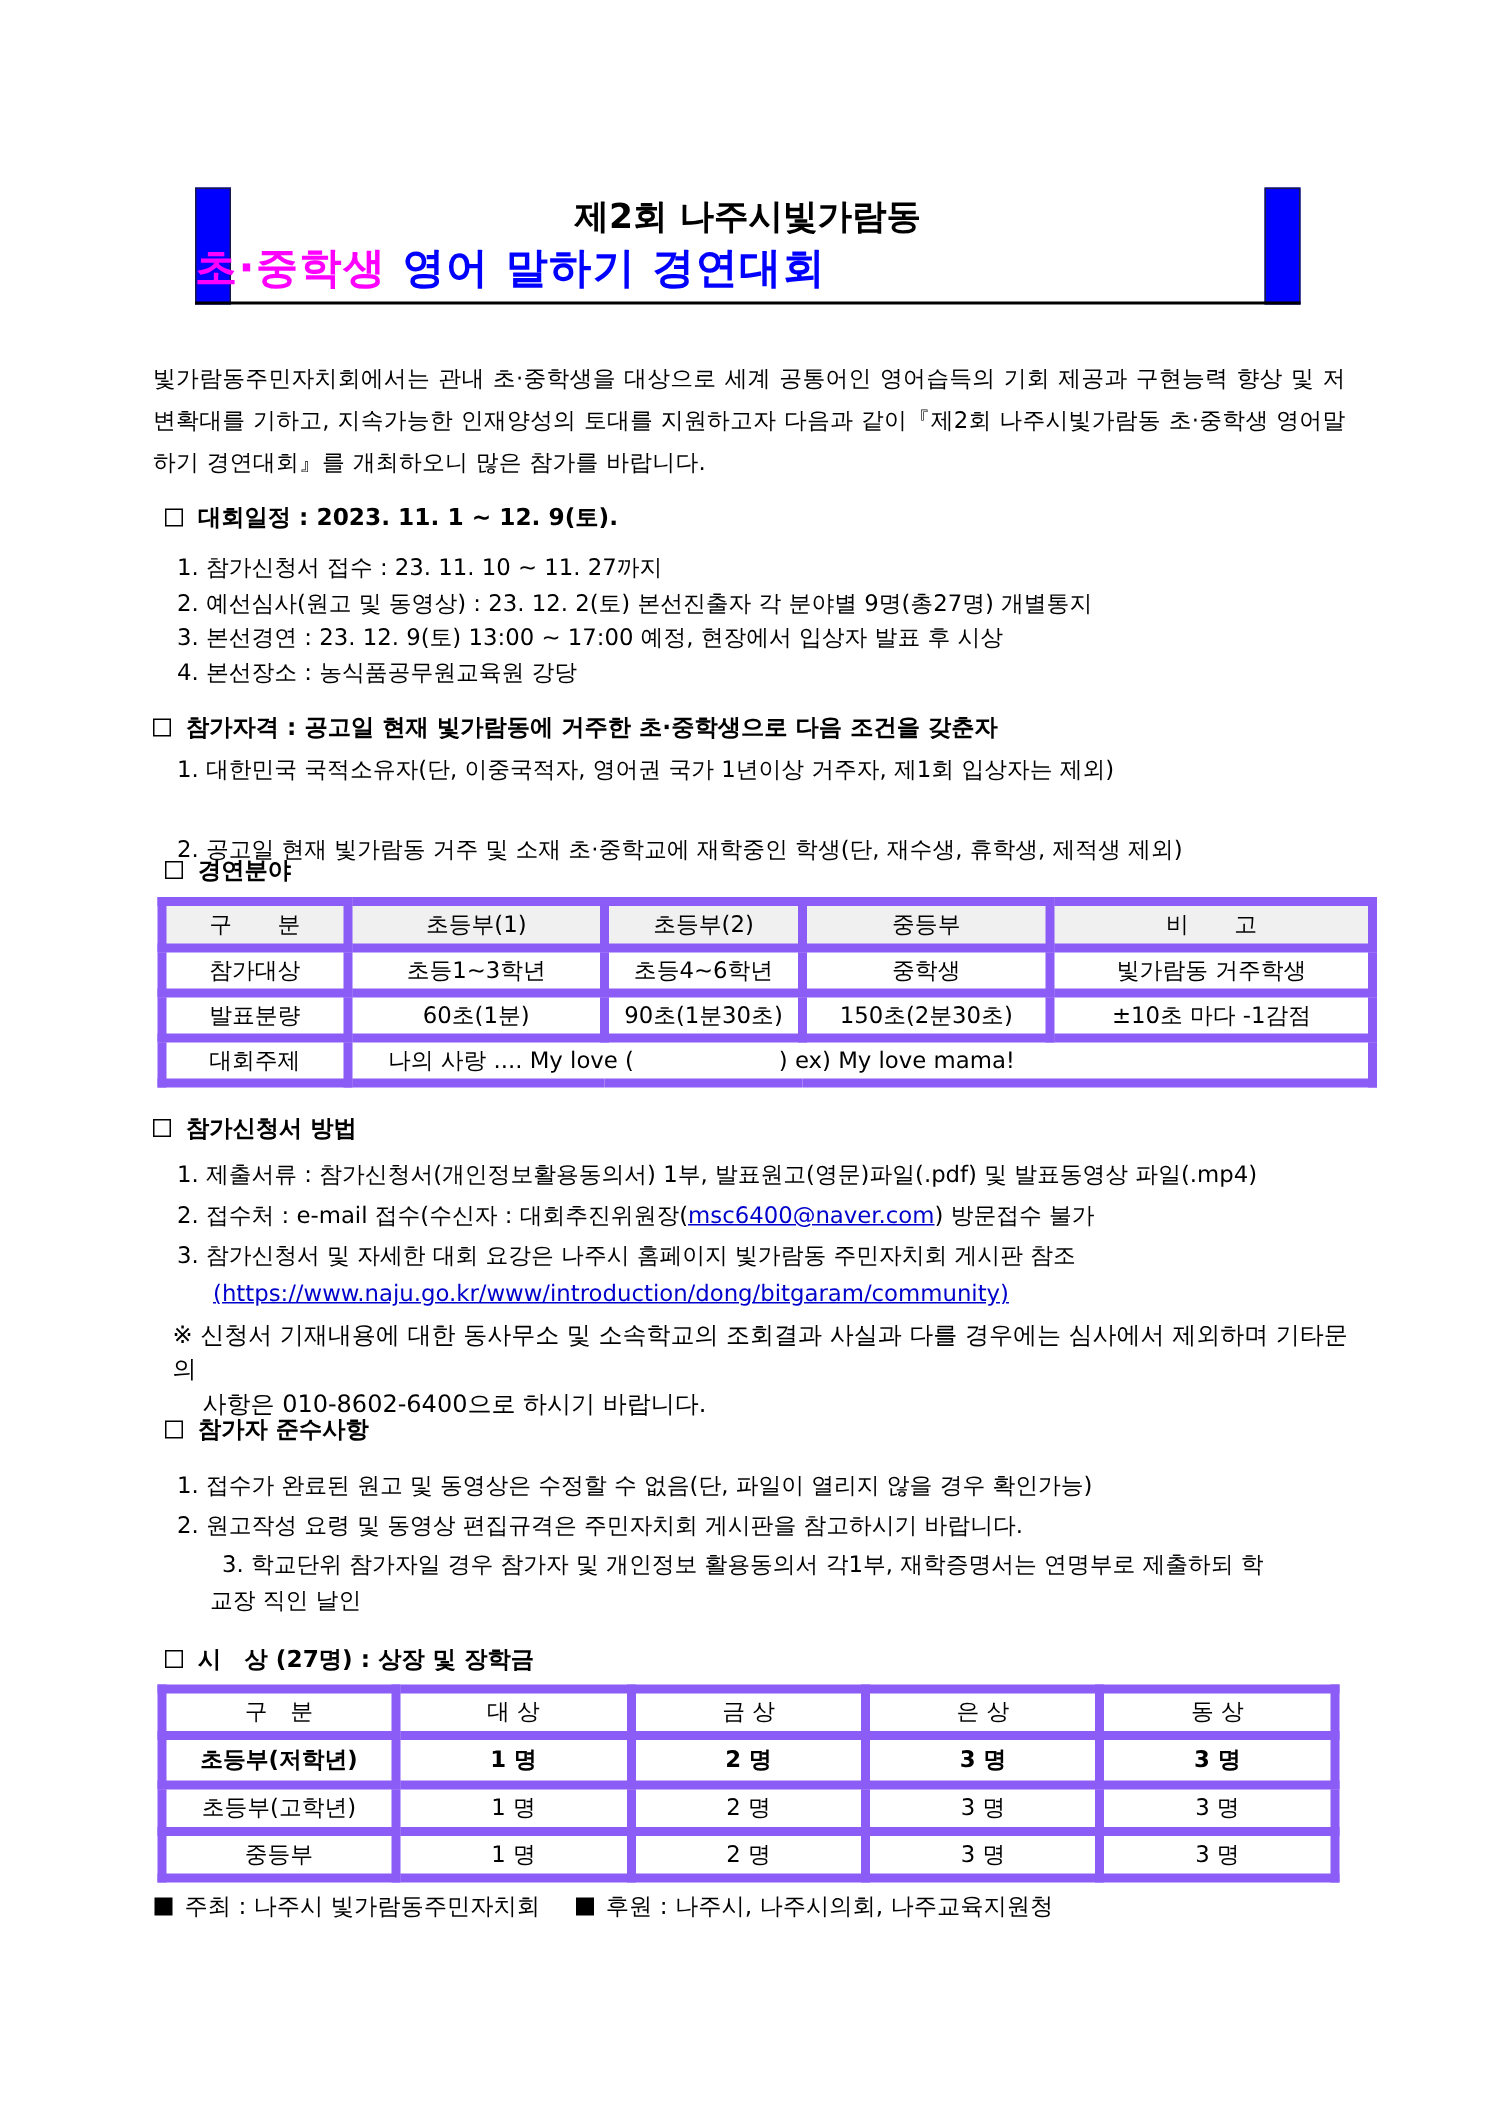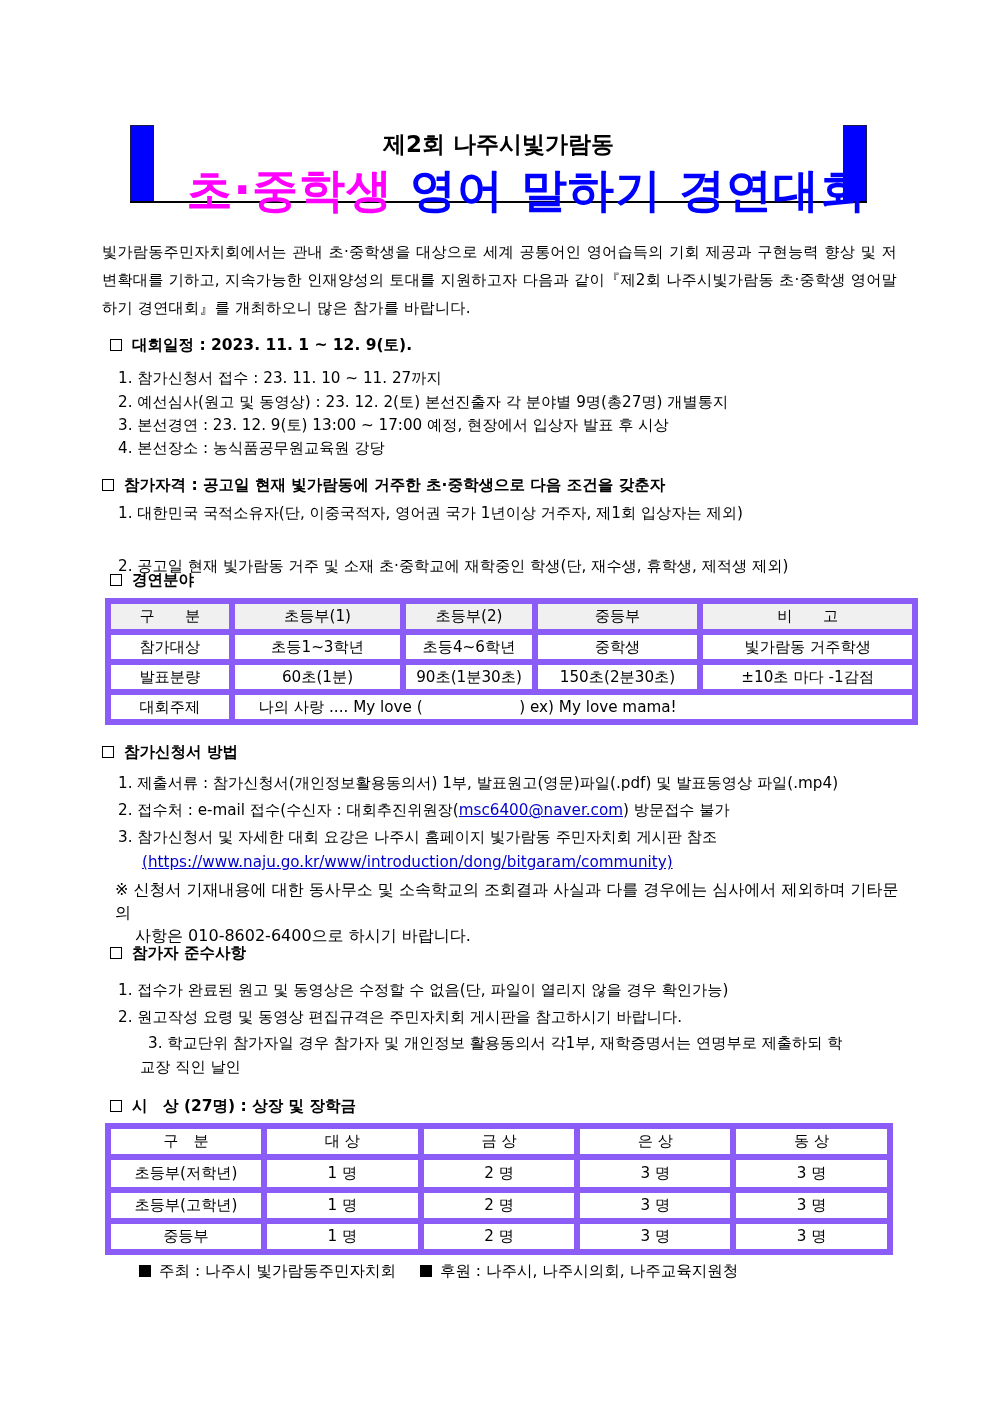--- a/index.html
+++ b/index.html
@@ -12,42 +12,42 @@
 
   
   .banner { left: 130px; top: 125px; width: 737px; height: 78px; }
   .banner .bar { position: absolute; top: 0; width: 24px; height: 78px;
     background: #0000ff; border: 1px solid #1a1a4a; box-sizing: border-box; }
   .banner .bar.l { left: 0; }
   .banner .bar.r { right: 0; }
   .banner .bottom-line { position: absolute; left: 0; right: 0; bottom: 0; height: 2px; background: #000; }
   .banner .sub { position: absolute; left: 0; right: 0; top: 4px; text-align: center;
     font-size: 23px; font-weight: bold; letter-spacing: 0px; }
-  .banner .main { position: absolute; left: 0; right: 0; top: 35px; text-align: right;
-    font-size: 46px; font-weight: bold; letter-spacing: 1px; white-space: nowrap; }
+  .banner .main { position: absolute; left: 0; right: 0; top: 35px; text-align: left;
+    font-size: 28px; font-weight: bold; letter-spacing: 1px; white-space: nowrap; }
   .magenta { color: #ff00ff; }
   .blue { color: #0000ff; }
 
   .para { left: 102px; width: 795px; font-size: 15.2px; line-height: 28px;
     text-align: justify; letter-spacing: 0.2px; }
 
   .sec { font-size: 15.5px; font-weight: bold; white-space: nowrap; text-align: center; }
   .sec .box { display: inline-block; width: 12px; height: 12px; border: 1.2px solid #000;
     margin-right: 10px; vertical-align: -1px; box-sizing: border-box; }
   .li { font-size: 15.2px; white-space: nowrap; }
   .note { font-size: 16px; line-height: 23px; }
 
   a.link { color: #0000cc; text-decoration: underline; }
 
   table.grid { position: absolute; border-collapse: collapse; font-size: 15.2px; }
   table.grid td { border: 6px solid #8b5cf6; text-align: center; padding: 0; }
   table.grid tr.head td.shade { background: #f0f0f0; }
   table.grid td.leftal { text-align: left; padding-left: 24px; }
 
-  .footer { font-size: 15.5px; white-space: nowrap; margin-left: 36px; }
+  .footer { font-size: 15.5px; white-space: nowrap; }
   .footer .sq { display: inline-block; width: 12px; height: 12px; background: #000;
     margin-right: 8px; vertical-align: -1px; }
 </style>
 </head>
 <body>
 
 <div class="abs banner">
   <div class="bar l"></div>
   <div class="bar r"></div>
   <div class="bottom-line"></div>
@@ -150,21 +150,21 @@
       <col style="width:158px">
     </colgroup>
   <tbody>
       <tr style="height:31px;">
     <td>구　분</td>
     <td>대 상</td>
     <td>금 상</td>
     <td>은 상</td>
     <td>동 상</td>
   </tr>
-  <tr style="height:33px;">
+  <tr style="height:33px;font-weight:bold;">
     <td>초등부(저학년)</td>
     <td>1 명</td>
     <td>2 명</td>
     <td>3 명</td>
     <td>3 명</td>
   </tr>
   <tr style="height:31px;">
     <td>초등부(고학년)</td>
     <td>1 명</td>
     <td>2 명</td>

